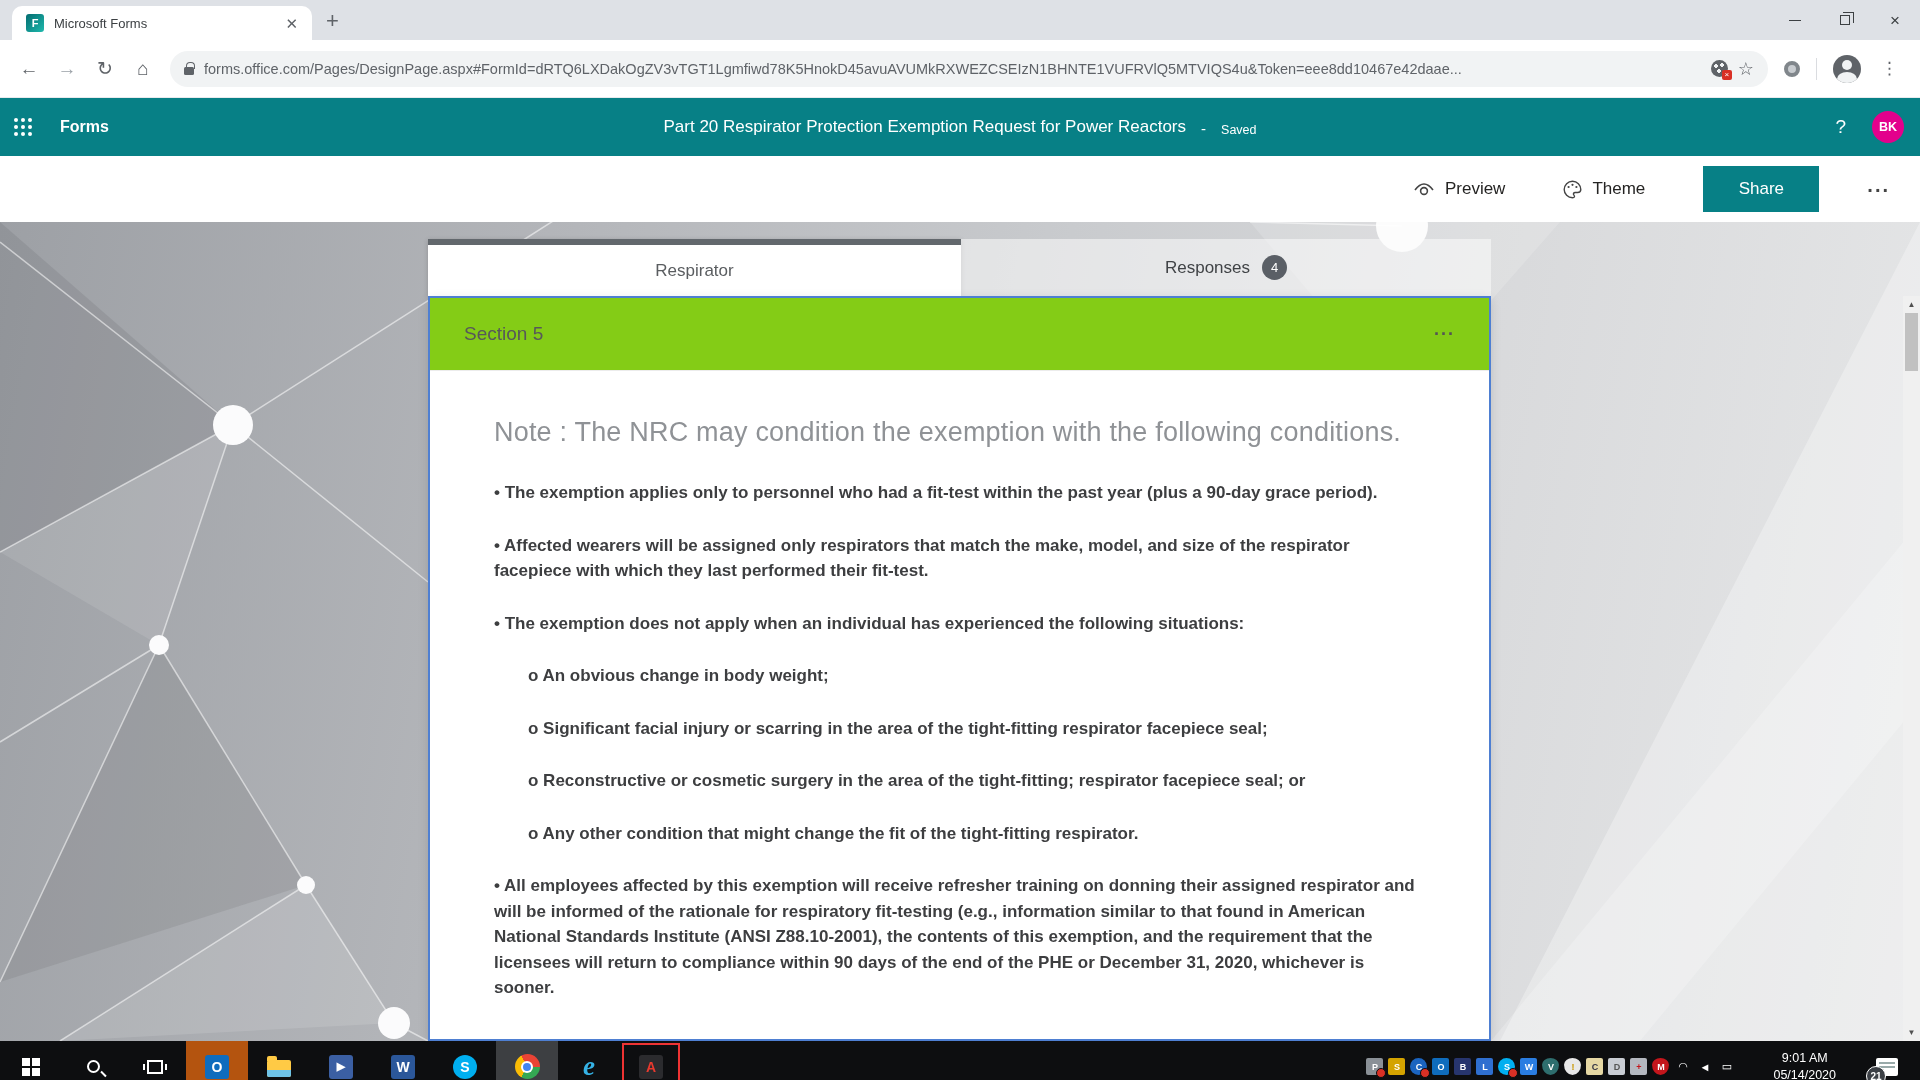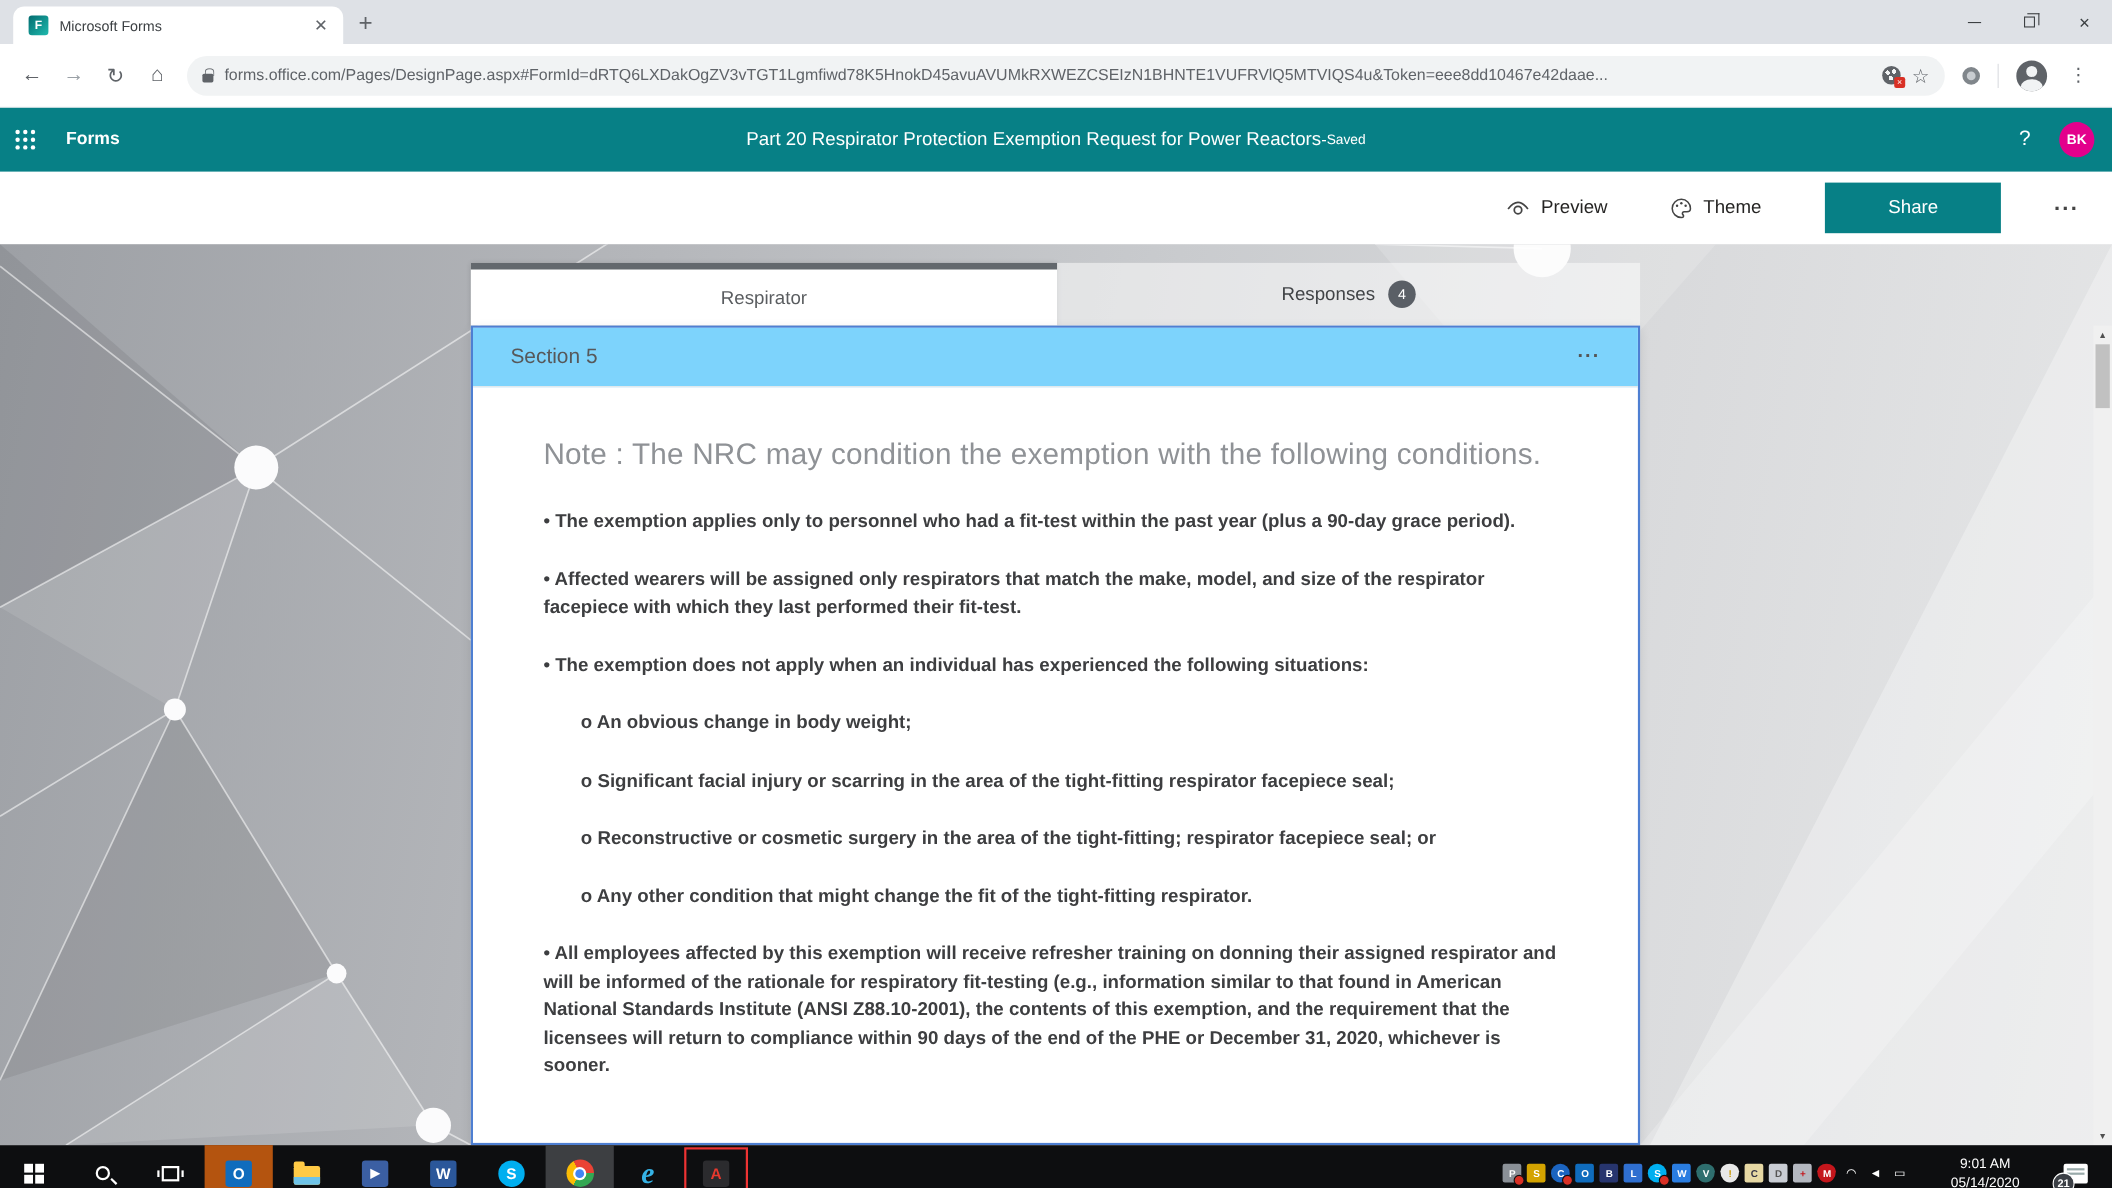--- a/index.html
+++ b/index.html
@@ -49,33 +49,33 @@
   .personic::before { content:""; position:absolute; left:9px; top:5px; width:10px; height:10px; border-radius:50%; background:#f1f3f4; }
   .personic::after { content:""; position:absolute; left:4px; top:17px; width:20px; height:14px; border-radius:50%; background:#f1f3f4; }
   .kebab { color:#5f6368; font-size:17px; letter-spacing:0; padding:0 10px; }
 
   
   .formsbar { height:58px; background:var(--teal,#078086); color:#fff; display:flex; align-items:center; position:relative; }
   .waffle { width:46px; height:46px; display:flex; align-items:center; justify-content:center; }
   .waffle-grid { display:grid; grid-template-columns:repeat(3,4px); grid-gap:3px; }
   .waffle-grid i { width:4px; height:4px; border-radius:50%; background:#fff; }
   .brand { font-size:16px; font-weight:bold; margin-left:14px; }
-  .doc-title-wrap { position:absolute; left:50%; transform:translateX(-50%); display:flex; align-items:center; gap:0; white-space:nowrap; }
+  .doc-title-wrap { position:absolute; left:50%; transform:translateX(-50%); display:flex; align-items:flex-end; gap:15px; white-space:nowrap; }
   .doc-title { font-size:17px; }
   .doc-sep { font-size:15px; }
   .doc-status { font-size:12.5px; }
   .helpbtn { position:absolute; right:74px; font-size:19px; font-weight:300; }
   .bk-avatar { position:absolute; right:16px; width:32px; height:32px; border-radius:50%;
     background:var(--avatar-pink,#e3008c); color:#fff; font-size:12.5px; font-weight:bold;
     display:flex; align-items:center; justify-content:center; }
 
   
   .formstoolbar { height:66px; background:#fff; display:flex; align-items:center; justify-content:flex-end; padding-right:30px; }
   .ftbtn { display:flex; align-items:center; gap:10px; color:#252423; font-size:17px; margin-left:58px; }
-  .sharebtn { width:160px; height:46px; background:var(--teal,#078086); color:#fff; border:none;
+  .sharebtn { width:116px; height:46px; background:var(--teal,#078086); color:#fff; border:none;
     font-size:17px; font-family:inherit; margin-left:58px; }
   .ftmore { margin-left:48px; color:#444; font-size:20px; font-weight:bold; letter-spacing:2px; transform:translateY(-4px); }
 
   
   .workspace { position:relative; height:819px;
     background:linear-gradient(100deg,#9da0a5 0%,#b4b6ba 28%,#c9cbce 52%,#d8d9db 72%,#e6e7e8 100%); overflow:hidden; }
   .bgsvg { position:absolute; inset:0; }
 
   
   .formtabs { position:absolute; left:428px; top:17px; width:1063px; height:57px; display:flex; }
@@ -83,21 +83,21 @@
     display:flex; align-items:center; justify-content:center; font-size:17px; color:#5a5d60;
     box-shadow:0 1px 5px rgba(0,0,0,.18); }
   .rtab { width:530px; background:rgba(252,252,252,.55); display:flex; align-items:center; justify-content:center;
     gap:12px; font-size:17px; color:#404346; }
   .rbadge { width:25px; height:25px; border-radius:50%; background:var(--badge-bg,#5a5f66); color:#fff;
     font-size:13px; display:flex; align-items:center; justify-content:center; }
 
   
   .card { position:absolute; left:428px; top:74px; width:1063px; bottom:0;
     border:2px solid var(--card-border,#4e7fd2); background:#fff; box-shadow:0 3px 10px rgba(0,0,0,.12); }
-  .sectionheader { height:54px; background:#7dd3fc; display:flex; align-items:center; padding:0 34px;
+  .sectionheader { height:73px; background:#84cc16; display:flex; align-items:center; padding:0 34px;
     border-bottom:1px solid #ececec; }
   .sectiontitle { font-size:19px; color:#57585a; }
   .secmore { margin-left:auto; color:#555; font-size:18px; font-weight:bold; letter-spacing:2px; transform:translateY(-5px); }
   .cardbody { padding:46px 62px 0 64px; }
   .noteheading { font-size:27px; font-weight:300; color:#8f9296; letter-spacing:.2px; margin-bottom:32px; }
   .cardbody p { font-size:17px; line-height:1.5; color:#3d3e40; margin:0 0 27px;font-weight:bold; }
   .cardbody p.lvl1 { margin-left:34px; }
 
   
   .vscroll { position:absolute; right:0; top:74px; bottom:0; width:17px; background:#f0f0f0; }

